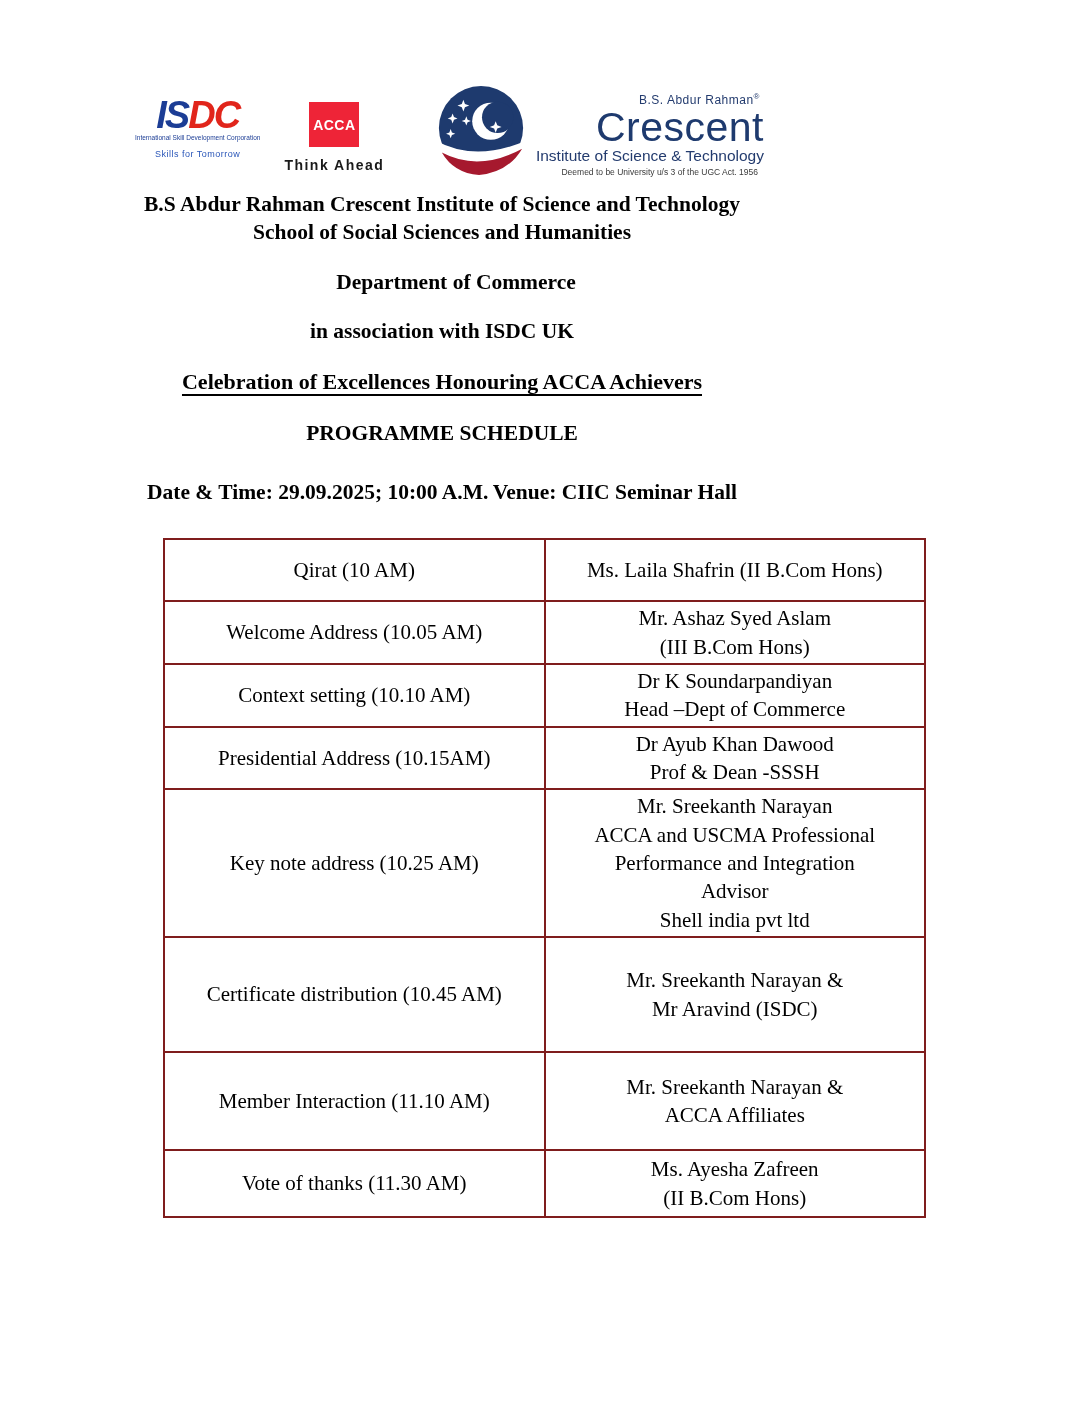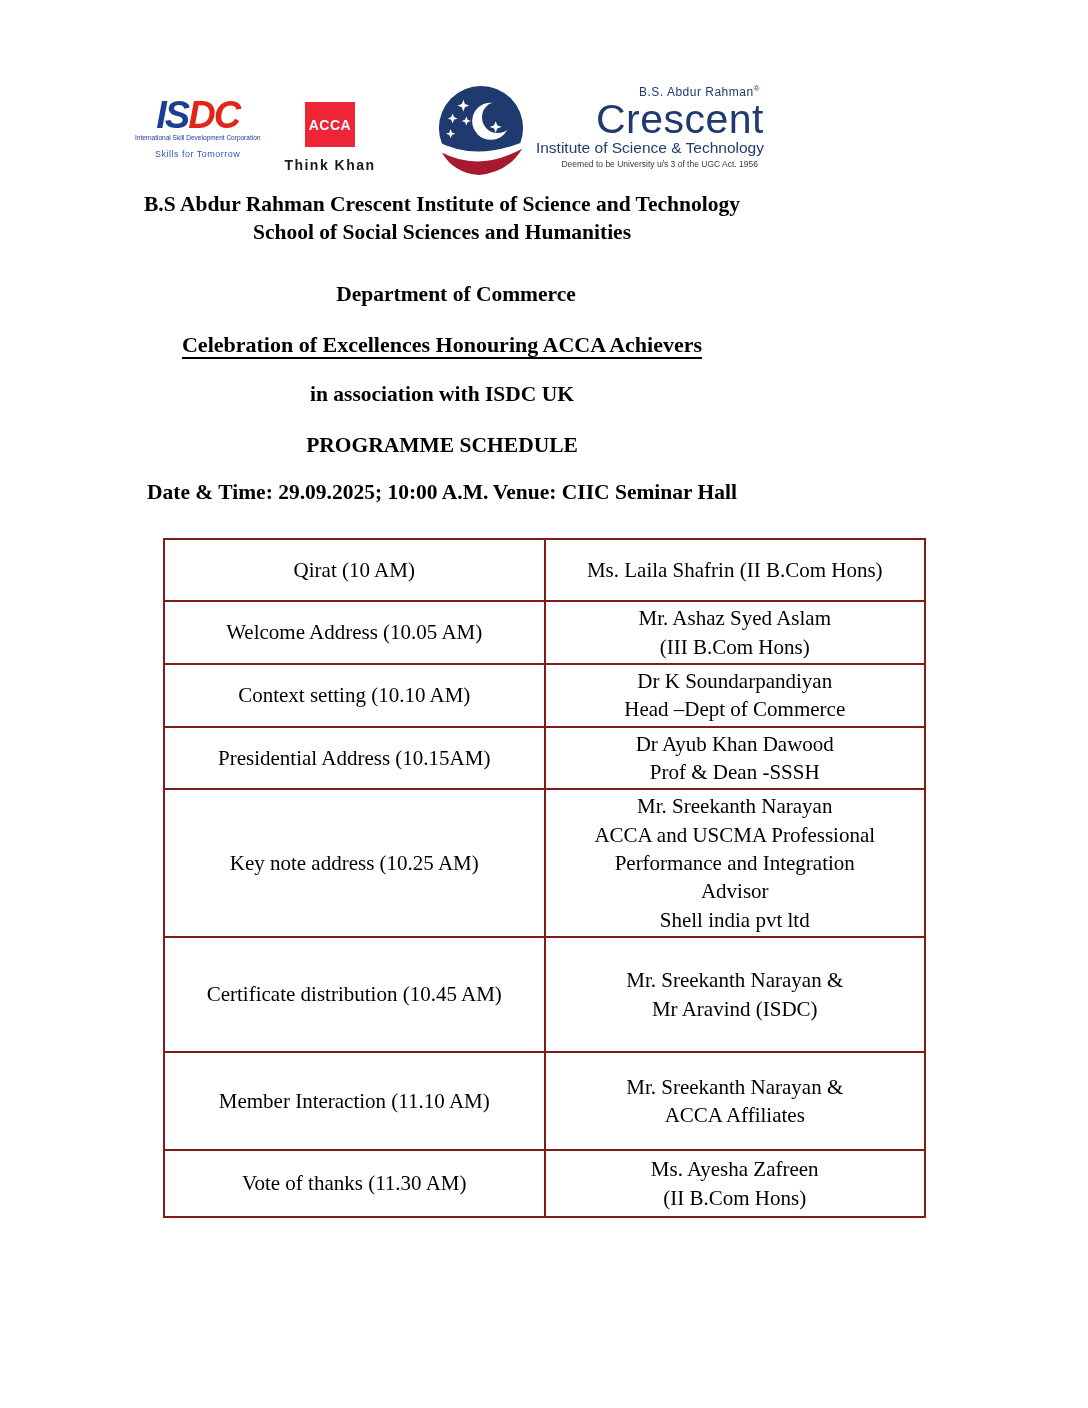--- a/index.html
+++ b/index.html
@@ -48,21 +48,21 @@
     color: #fff; font-family: "Liberation Sans", sans-serif;
     font-weight: bold; font-size: 14px; letter-spacing: .5px;
   }
   .acca-tag {
     font-family: "Liberation Sans", sans-serif; font-weight: bold;
     font-size: 14px; color: #1a1a1a; letter-spacing: 1.5px;
   }
 
   
   .crescent { display: flex; align-items: flex-start; gap: 8px; }
-  .crescent-text { display: flex; flex-direction: column; align-items: flex-end; }
+  .crescent-text { display: flex; flex-direction: column; align-items: flex-end; margin-top: 8px; }
   .crescent-pre {
     font-family: "Liberation Sans", sans-serif; font-size: 12px;
     color: #233b6e; letter-spacing: .5px; margin-right: 4px;
   }
   .crescent-pre sup { font-size: 8px; }
   .crescent-word {
     font-family: "Liberation Sans", sans-serif; font-weight: normal;
     font-size: 41px; line-height: 40px; color: #1e3a6e; letter-spacing: 0.5px;
   }
   .crescent-sub {
@@ -70,21 +70,21 @@
     color: #233b6e; margin-top: 0px; white-space: nowrap;
   }
   .crescent-note {
     font-family: "Liberation Sans", sans-serif; font-size: 8.5px;
     color: #3a3a3a; margin-top: 2px; white-space: nowrap; margin-right: 6px;
   }
 
   
   .headings { position: absolute; top: 190px; left: 0; width: 100%; text-align: center; }
   .h-line { font-weight: bold; font-size: 21.5px; line-height: 28px; }
-  .h-dept   { margin-top: 34px; padding-left: 28px; }
+  .h-dept   { margin-top: 22px; padding-left: 28px; }
   .h-assoc  { margin-top: 21px; }
   .h-event  { margin-top: 23px; text-decoration: underline; text-decoration-thickness: 2px; text-underline-offset: 5px; font-size: 22px; }
   .h-sched  { margin-top: 23px; }
 
   
   .date-venue {
     position: absolute; top: 480px; left: 147px; right: 147px;
     display: flex; justify-content: space-between;
     font-weight: bold; font-size: 21.5px;
   }
@@ -123,21 +123,21 @@
           <span class="isdc-blue">IS</span><span class="isdc-red">DC</span>
         </div>
         <div class="isdc-sub">International Skill Development Corporation</div>
         <div class="isdc-tag">Skills for Tomorrow</div>
       </div>
 
       <div class="acca">
         <div class="acca-square">
           <span class="acca-name">ACCA</span>
         </div>
-        <span class="acca-tag">Think Khan</span>
+        <span class="acca-tag">Think Ahead</span>
       </div>
     </div>
 
     <div class="crescent">
       <svg width="94" height="96" viewBox="0 0 96 98" aria-hidden="true">
         <circle cx="48" cy="45" r="43" fill="#1e3a6e"></circle>
 
         <path d="M2 58 Q 42 80 94 58 L 94 74 Q 42 96 2 74 Z" fill="#ffffff"></path>
 
         <path d="M8 70 Q 46 90 90 66 Q 76 90 46 93 Q 20 91 8 70 Z" fill="#a6192e"></path>
@@ -161,22 +161,22 @@
         <div class="crescent-sub">Institute of Science &amp; Technology</div>
         <div class="crescent-note">Deemed to be University u/s 3 of the UGC Act. 1956</div>
       </div>
     </div>
   </div>
 
   <div class="headings">
     <div class="h-line">B.S Abdur Rahman Crescent Institute of Science and Technology</div>
     <div class="h-line">School of Social Sciences and Humanities</div>
     <div class="h-line h-dept">Department of Commerce</div>
+    <div class="h-line h-assoc">in association with ISDC UK</div>
     <div class="h-line h-event">Celebration of Excellences Honouring ACCA Achievers</div>
-    <div class="h-line h-assoc">in association with ISDC UK</div>
     <div class="h-line h-sched">PROGRAMME SCHEDULE</div>
   </div>
 
   <div class="date-venue">
     <span>Date &amp; Time: 29.09.2025; 10:00 A.M.</span>
     <span>Venue: CIIC Seminar Hall</span>
   </div>
 
   <table class="schedule">
     <tbody>

